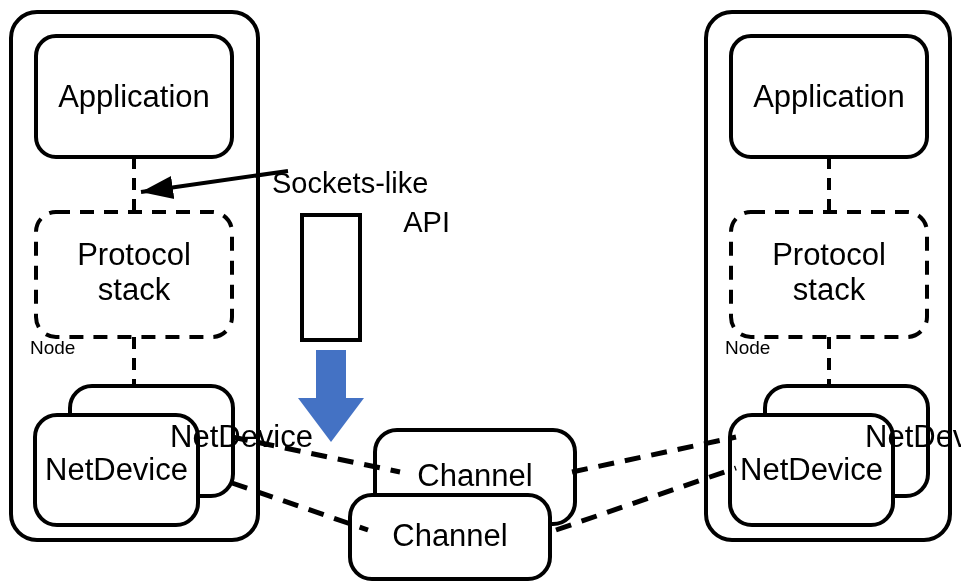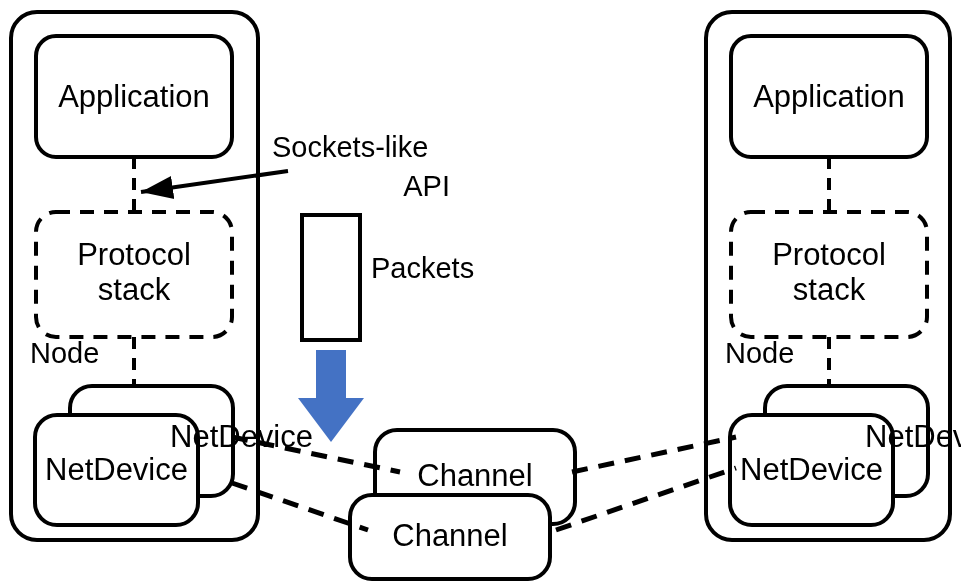--- a/index.html
+++ b/index.html
@@ -28,22 +28,22 @@
     position: absolute;
     font-family: "Liberation Sans", sans-serif;
     color: #000000;
     text-align: center;
     line-height: 1.12;
     white-space: pre-line;
     pointer-events: none;
     user-select: none;
   }
   .lbl-big    { font-size: 31px; }
-  .lbl-node   { font-size: 29px; }
-  .lbl-annot  { font-size: 29px; }
+  .lbl-node   { font-size: 19px; }
+  .lbl-annot  { font-size: 29px; margin-top: 36px; }
 </style>
 </head>
 <body>
 
 <div id="canvas">
 
   <svg id="diagram-svg" viewBox="0 0 961 588">
 
     <rect x="11" y="12" width="247" height="528" rx="26" ry="26" fill="#ffffff" stroke="#000000" stroke-width="4"></rect>
 
@@ -119,15 +119,14 @@
   <div class="box-label lbl-big" style="left:730px; top:453px; width:163px;">NetDevice</div>
 
   <div class="box-label lbl-big" style="left:375px; top:459px; width:200px;">Channel</div>
 
   <div class="box-label lbl-big" style="left:350px; top:519px; width:200px;">Channel</div>
 
   <div class="box-label lbl-annot" style="left:272px; top:131px; width:200px; text-align:left;">Sockets-like</div>
 
   <div class="box-label lbl-annot" style="left:330px; top:170px; width:120px; text-align:right;">API</div>
 
-  <div class="box-label lbl-annot" style="left:371px; top:252px; width:160px; text-align:left;">Packets</div>
 
 </div>
 
 </body></html>

